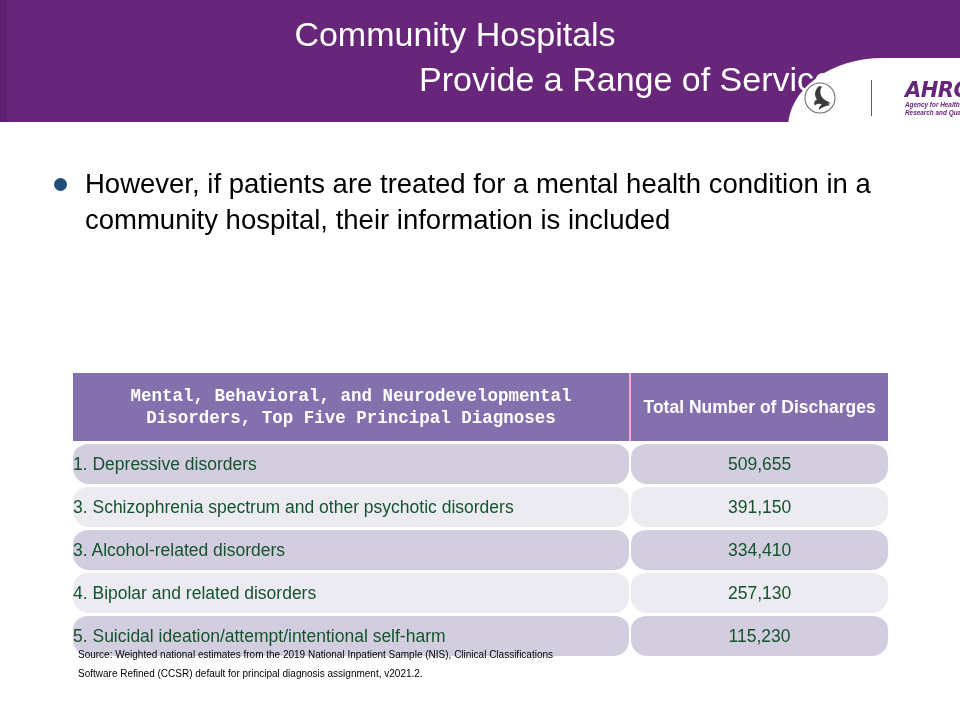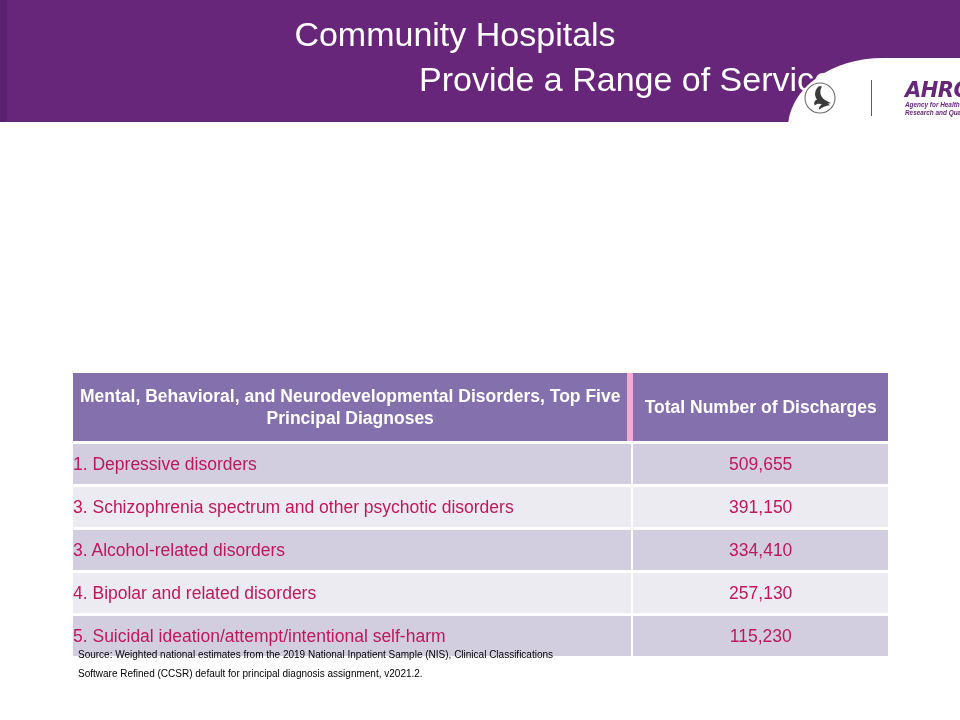--- a/index.html
+++ b/index.html
@@ -152,28 +152,29 @@
   .th-diag, .th-count {
     background: #8470AD;
     color: #ffffff;
     font-size: 17.5px;
     font-weight: bold;
     text-align: center;
     height: 68px;
     line-height: 22px;
     padding: 0 6px;
   }
-  .th-diag { width: 557px; border-right: 6px solid #f9a8d4; }
+  .th-diag { width: 557px; border-right: 2px solid #f9a8d4; font-family: Liberation Mono, monospace; }
   .th-count { width: 258px; }
 
   .data-table tbody tr td {
     height: 40px;
     font-size: 17.5px;
-    color: #be185d;
+    color: #14532d;
     border-top: 3px solid #ffffff;
+    border-radius: 16px;
   }
   .cell-label {
     text-align: left;
     padding-left: 9px;
     border-right: 2px solid #ffffff;
     white-space: nowrap;
   }
   .cell-value {
     text-align: center;
   }
@@ -214,20 +215,24 @@
     <span class="logo-divider"></span>
     <span class="ahrq-text">
       <span class="ahrq-word">AHRQ</span>
       <span class="ahrq-tag">Agency for Healthcare</span>
       <span class="ahrq-tag">Research and Quality</span>
     </span>
   </div>
 </div>
 
 <div class="bullets">
+  <div class="bullet-row">
+    <span class="bullet-dot"></span>
+    <span class="bullet-text">However, if patients are treated for a mental health condition in a community hospital, their information is included</span>
+  </div>
 </div>
 
 <table class="data-table">
   <thead>
     <tr>
       <th class="th-diag">Mental, Behavioral, and Neurodevelopmental Disorders, Top Five Principal Diagnoses</th>
       <th class="th-count">Total Number of Discharges</th>
     </tr>
   </thead>
   <tbody>

